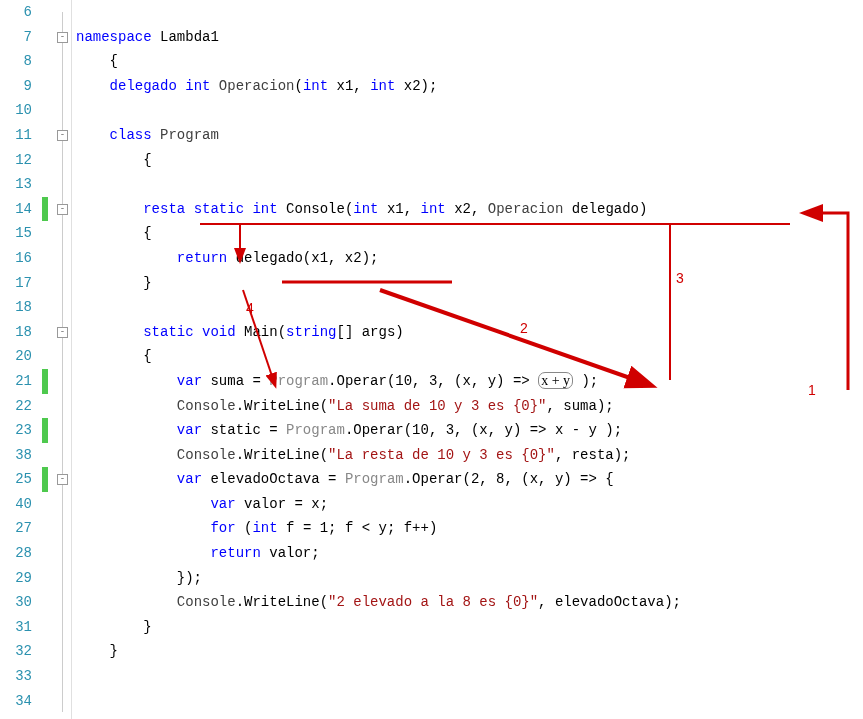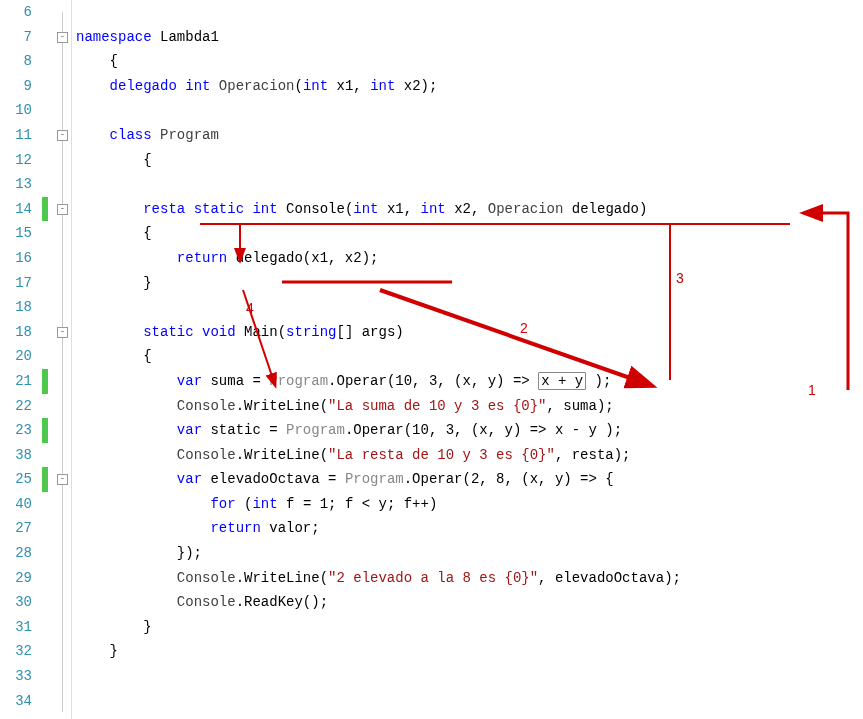--- a/index.html
+++ b/index.html
@@ -89,21 +89,22 @@
   .anno-label {
     position: absolute;
     color: #d00000;
     font-family: Arial, sans-serif;
     font-size: 14px;
     font-weight: normal;
   }
   .boxed {
     border: 1px solid #888;
     padding: 0 2px;
-    border-radius: 1px;
+    border-radius: 7px;
+    font-family: Liberation Serif, serif;
   }
 </style>
 </head>
 <body>
 
 <div class="editor">
   <div class="gutter" id="gutter">
       <div class="ln">6</div>
       <div class="ln">7</div>
       <div class="ln">8</div>
@@ -162,25 +163,25 @@
       <div class="line"><span>            </span><span class="kw">return</span><span> delegado(x1, x2);</span></div>
       <div class="line"><span>        }</span></div>
       <div class="line"></div>
       <div class="line"><span>        </span><span class="kw">static</span><span> </span><span class="kw">void</span><span> Main(</span><span class="kw">string</span><span>[] args)</span></div>
       <div class="line"><span>        {</span></div>
       <div class="line"><span>            </span><span class="kw">var</span><span> suma = </span><span class="gray">Program</span><span>.Operar(10, 3, (x, y) =&gt; </span><span class="boxed">x + y</span><span> );</span></div>
       <div class="line"><span>            </span><span class="type">Console</span><span>.WriteLine(</span><span class="str">"La suma de 10 y 3 es {0}"</span><span>, suma);</span></div>
       <div class="line"><span>            </span><span class="kw">var</span><span> static = </span><span class="gray">Program</span><span>.Operar(10, 3, (x, y) =&gt; x - y );</span></div>
       <div class="line"><span>            </span><span class="type">Console</span><span>.WriteLine(</span><span class="str">"La resta de 10 y 3 es {0}"</span><span>, resta);</span></div>
       <div class="line"><span>            </span><span class="kw">var</span><span> elevadoOctava = </span><span class="gray">Program</span><span>.Operar(2, 8, (x, y) =&gt; {</span></div>
+      <div class="line"><span>                </span><span class="kw">var</span><span> valor = x;</span></div>
       <div class="line"><span>                </span><span class="kw">for</span><span> (</span><span class="kw">int</span><span> f = 1; f &lt; y; f++)</span></div>
       <div class="line"><span>                </span><span class="kw">return</span><span> valor;</span></div>
       <div class="line"><span>            });</span></div>
       <div class="line"><span>            </span><span class="type">Console</span><span>.WriteLine(</span><span class="str">"2 elevado a la 8 es {0}"</span><span>, elevadoOctava);</span></div>
-      <div class="line"><span>            </span><span class="type">Console</span><span>.ReadKey();</span></div>
       <div class="line"><span>        }</span></div>
       <div class="line"><span>    }</span></div>
     </div>
 </div>
 
 <svg class="annotations">
   <defs>
     <marker id="arrowhead" markerWidth="8" markerHeight="8" refX="6" refY="3" orient="auto">
       <polygon points="0 0, 8 3, 0 6" fill="#d00000"></polygon>
     </marker>

